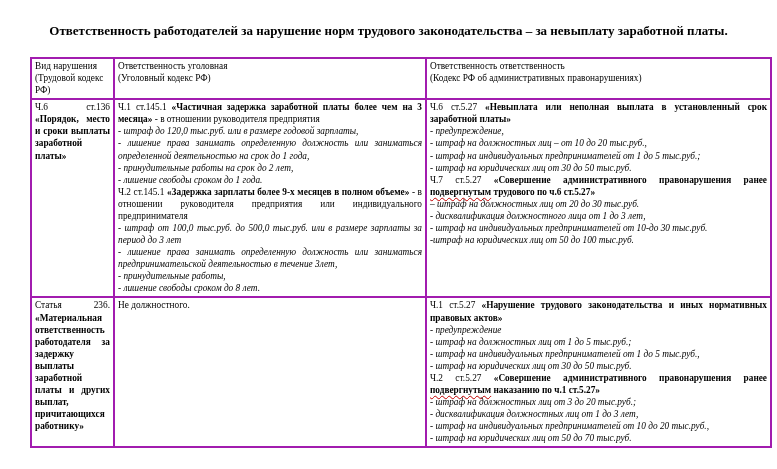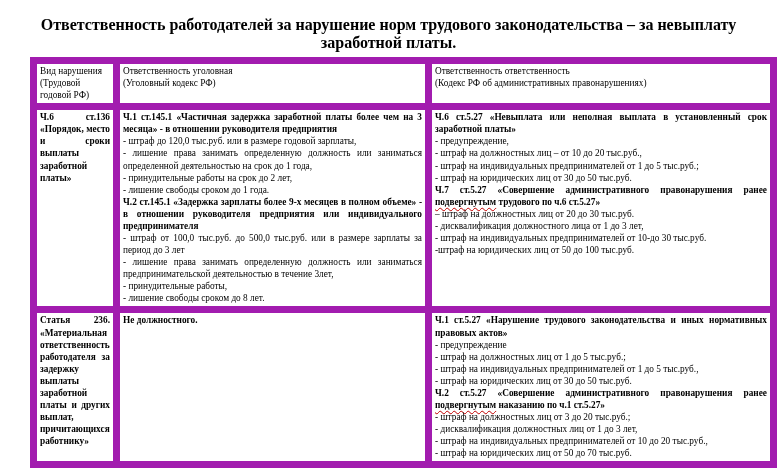--- a/index.html
+++ b/index.html
@@ -6,57 +6,57 @@
   body {
     width:777px; height:469px;
     background:#ffffff;
     color:#000000;
     font-family:"Liberation Serif", serif;
     overflow:hidden;
   }
   .page { position:relative; width:777px; height:469px; background:#fff; }
 
   .doc-title {
-    padding-top:16px;
+    padding-top:24px;
     text-align:center;
     font-weight:bold;
-    font-size:16px;
+    font-size:13px;
     line-height:1.15;
   }
 
   table.tbl {
     position:absolute;
     left:30px; top:57px;
     width:740px;
     border-collapse:collapse;
     table-layout:fixed;
     font-size:9.3px;
     line-height:1.3;
   }
   col.c1 { width:83px; }
   col.c2 { width:312px; }
   col.c3 { width:345px; }
 
   th, td {
-    border:7px solid #a21caf;
+    border:2px solid #a21caf;
     vertical-align:top;
     padding:1px 3px 2px 3px;
     font-weight:normal;
     text-align:left;
     overflow:hidden;
   }
   thead tr { height:38px; }
   tbody tr.r1 { height:198px; }
   tbody tr.r2 { height:149px; }
 
   .hline { display:block; }
   .b { font-weight:bold; }
-  .reg { font-weight:bold; }
+  .reg { font-weight:normal; }
   .blk { text-align:justify; }
-  .item { text-align:justify; }
+  .item { text-align:justify;font-style:italic; }
   .wavy {
     text-decoration-line:underline;
     text-decoration-style:wavy;
     text-decoration-color:#c00000;
     text-decoration-thickness:1px;
     text-underline-offset:2px;
     text-decoration-skip-ink:none;
   }
 </style>
 </head>
@@ -69,21 +69,21 @@
   <table class="tbl">
     <colgroup>
         <col class="c1">
         <col class="c2">
         <col class="c3">
       </colgroup>
     <thead>
       <tr>
         <th>
           <span class="hline">Вид нарушения</span>
-          <span class="hline">(Трудовой годовой РФ)</span>
+          <span class="hline">(Трудовой кодекс РФ)</span>
         </th>
         <th>
           <span class="hline">Ответственность уголовная</span>
           <span class="hline">(Уголовный кодекс РФ)</span>
         </th>
         <th>
           <span class="hline">Ответственность ответственность</span>
           <span class="hline">(Кодекс РФ об административных правонарушениях)</span>
         </th>
       </tr>

